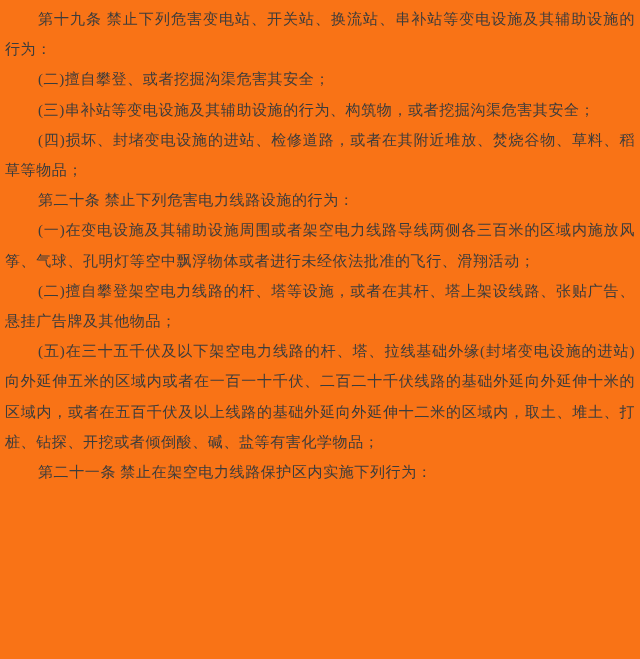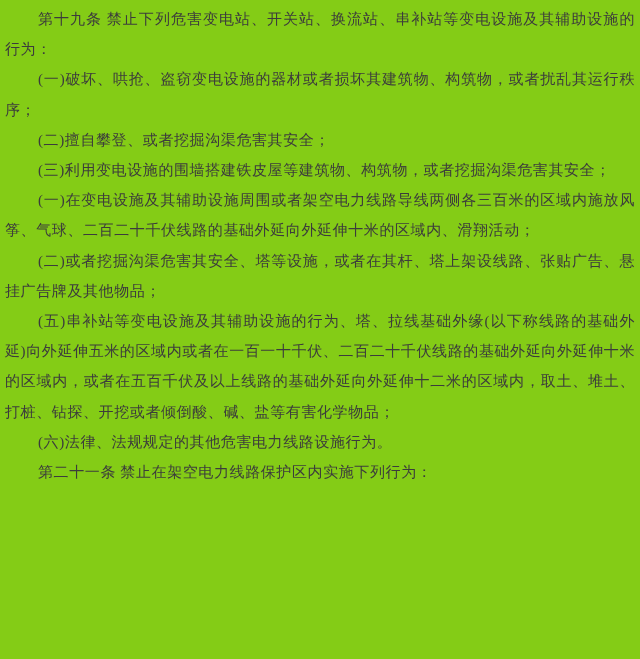--- a/index.html
+++ b/index.html
@@ -11,44 +11,44 @@
     width: 640px;
     height: 659px;
     overflow: hidden;
     font-family: "Liberation Serif", "DejaVu Serif", serif;
   }
   .page {
     box-sizing: border-box;
     width: 640px;
     height: 659px;
     padding: 4px 5px 0 5px;
-    background: #84cc16;
+    background: #f97316;
   }
   .doc p {
     margin: 0;
     padding: 0;
     color: #3c3c3c;
     font-size: 15px;
     line-height: 30.2px;
     letter-spacing: 0.6px;
     text-indent: 2.2em;
     text-align: justify;
     text-justify: inter-ideograph;
     word-break: break-all;
   }
 </style>
 </head>
 <body>
 
 <div class="page">
   <div class="doc">
     <p>第十九条 禁止下列危害变电站、开关站、换流站、串补站等变电设施及其辅助设施的行为：</p>
-    <p>(一)破坏、哄抢、盗窃变电设施的器材或者损坏其建筑物、构筑物，或者扰乱其运行秩序；</p>
     <p>(二)擅自攀登、或者挖掘沟渠危害其安全；</p>
-    <p>(三)利用变电设施的围墙搭建铁皮屋等建筑物、构筑物，或者挖掘沟渠危害其安全；</p>
-    <p>(一)在变电设施及其辅助设施周围或者架空电力线路导线两侧各三百米的区域内施放风筝、气球、二百二十千伏线路的基础外延向外延伸十米的区域内、滑翔活动；</p>
-    <p>(二)或者挖掘沟渠危害其安全、塔等设施，或者在其杆、塔上架设线路、张贴广告、悬挂广告牌及其他物品；</p>
-    <p>(五)串补站等变电设施及其辅助设施的行为、塔、拉线基础外缘(以下称线路的基础外延)向外延伸五米的区域内或者在一百一十千伏、二百二十千伏线路的基础外延向外延伸十米的区域内，或者在五百千伏及以上线路的基础外延向外延伸十二米的区域内，取土、堆土、打桩、钻探、开挖或者倾倒酸、碱、盐等有害化学物品；</p>
-    <p>(六)法律、法规规定的其他危害电力线路设施行为。</p>
+    <p>(三)串补站等变电设施及其辅助设施的行为、构筑物，或者挖掘沟渠危害其安全；</p>
+    <p>(四)损坏、封堵变电设施的进站、检修道路，或者在其附近堆放、焚烧谷物、草料、稻草等物品；</p>
+    <p>第二十条 禁止下列危害电力线路设施的行为：</p>
+    <p>(一)在变电设施及其辅助设施周围或者架空电力线路导线两侧各三百米的区域内施放风筝、气球、孔明灯等空中飘浮物体或者进行未经依法批准的飞行、滑翔活动；</p>
+    <p>(二)擅自攀登架空电力线路的杆、塔等设施，或者在其杆、塔上架设线路、张贴广告、悬挂广告牌及其他物品；</p>
+    <p>(五)在三十五千伏及以下架空电力线路的杆、塔、拉线基础外缘(封堵变电设施的进站)向外延伸五米的区域内或者在一百一十千伏、二百二十千伏线路的基础外延向外延伸十米的区域内，或者在五百千伏及以上线路的基础外延向外延伸十二米的区域内，取土、堆土、打桩、钻探、开挖或者倾倒酸、碱、盐等有害化学物品；</p>
     <p>第二十一条 禁止在架空电力线路保护区内实施下列行为：</p>
 
   </div>
 </div>
 
 </body></html>

